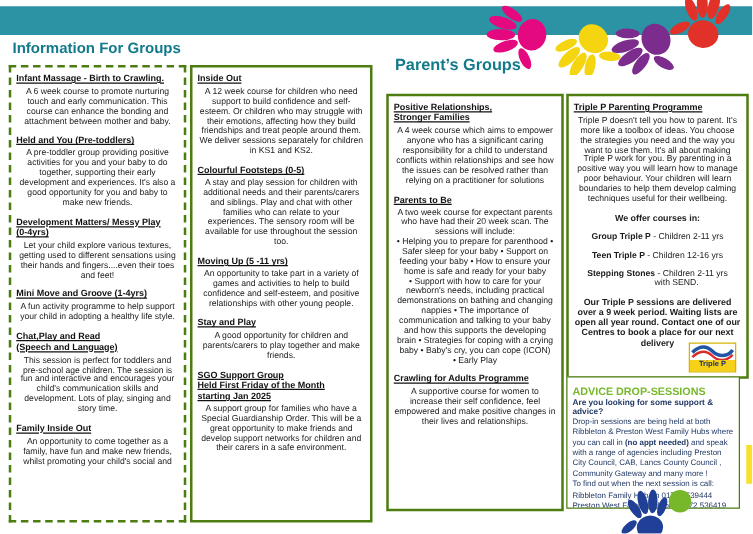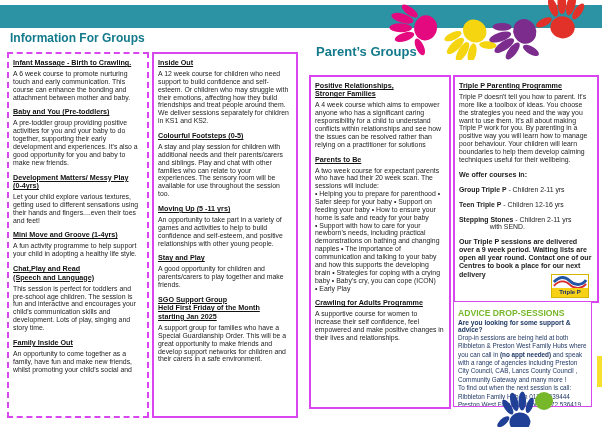--- a/index.html
+++ b/index.html
@@ -2,32 +2,32 @@
 <html><head>
 <meta charset="utf-8">
 <style>
   html,body{margin:0;padding:0;background:#fff;}
   .page{position:relative;width:602px;height:427px;background:#ffffff;overflow:hidden;
         font-family:"Liberation Sans", sans-serif;}
   .tealbar{position:absolute;left:0;top:5px;width:602px;height:23px;background:#2b93a4;}
   .ltitle{position:absolute;left:10px;top:31px;font-size:12px;font-weight:bold;color:#137a8b;}
   .rtitle{position:absolute;left:316px;top:44px;font-size:13px;font-weight:bold;color:#137a8b;}
 
-  .box{position:absolute;border:2px solid #d946ef;background:#fff;box-sizing:border-box;
+  .box{position:absolute;border:2px solid #4d7c0f;background:#fff;box-sizing:border-box;
        padding:5px 4px;overflow:hidden;}
   .box1{left:7px;top:52px;width:142px;height:366px;border-style:dashed;}
   .box2{left:152px;top:52px;width:146px;height:366px;}
   .box3{left:309px;top:75px;width:142px;height:334px;}
   .box4{left:453px;top:75px;width:146px;height:228px;}
   .advice{left:453px;top:301px;width:139px;height:106px;border-width:1.5px;padding:6px 4px;}
 
   .section + .section{margin-top:7px;}
   .sec-h{font-weight:bold;text-decoration:underline;font-size:7.2px;line-height:1.18;
          color:#111;white-space:pre-line;}
-  .sec-b{font-size:6.9px;line-height:1.14;color:#1c1c1c;white-space:pre-line;margin-top:2.5px;}
+  .sec-b{font-size:6.9px;line-height:1.14;color:#1c1c1c;white-space:pre-line;margin-top:2.5px;text-align:center;}
   .sec-b.b{font-weight:bold;font-size:7.1px;}
   .sec-b b{font-weight:bold;}
 
   .adv-title{font-size:8.6px;font-weight:bold;color:#76b82a;}
   .adv-intro{font-size:6.6px;font-weight:bold;color:#203864;margin-top:1px;}
   .adv-body{font-size:6.35px;line-height:1.32;color:#203864;white-space:pre-line;margin-top:1px;}
   .adv-body b{font-weight:bold;}
 
   .hands-top{position:absolute;left:383px;top:-4px;width:222px;height:64px;}
   .hand-bottom{position:absolute;left:492px;top:390px;width:52px;height:37px;z-index:3;}
@@ -70,21 +70,21 @@
 
   <div class="ltitle">Information For Groups</div>
   <div class="rtitle">Parent’s Groups</div>
 
   <div class="box box1">
       <div class="section">
         <div class="sec-h">Infant Massage - Birth to Crawling.</div>
         <div class="sec-b">A 6 week course to promote nurturing touch and early communication. This course can enhance the bonding and attachment between mother and baby.</div>
       </div>
       <div class="section">
-        <div class="sec-h">Baby and You (Pre-toddlers)</div>
+        <div class="sec-h">Held and You (Pre-toddlers)</div>
         <div class="sec-b">A pre-toddler group providing positive activities for you and your baby to do together, supporting their early development and experiences.  It's also a good opportunity for you and baby to make new friends.</div>
       </div>
       <div class="section">
         <div class="sec-h">Development Matters/ Messy Play
 (0-4yrs)</div>
         <div class="sec-b">Let your child explore various textures, getting used to different sensations using their hands and fingers....even their toes and feet!</div>
       </div>
       <div class="section">
         <div class="sec-h">Mini Move and Groove (1-4yrs)</div>
         <div class="sec-b">A fun activity programme to help support your child in adopting a healthy life style.</div>

